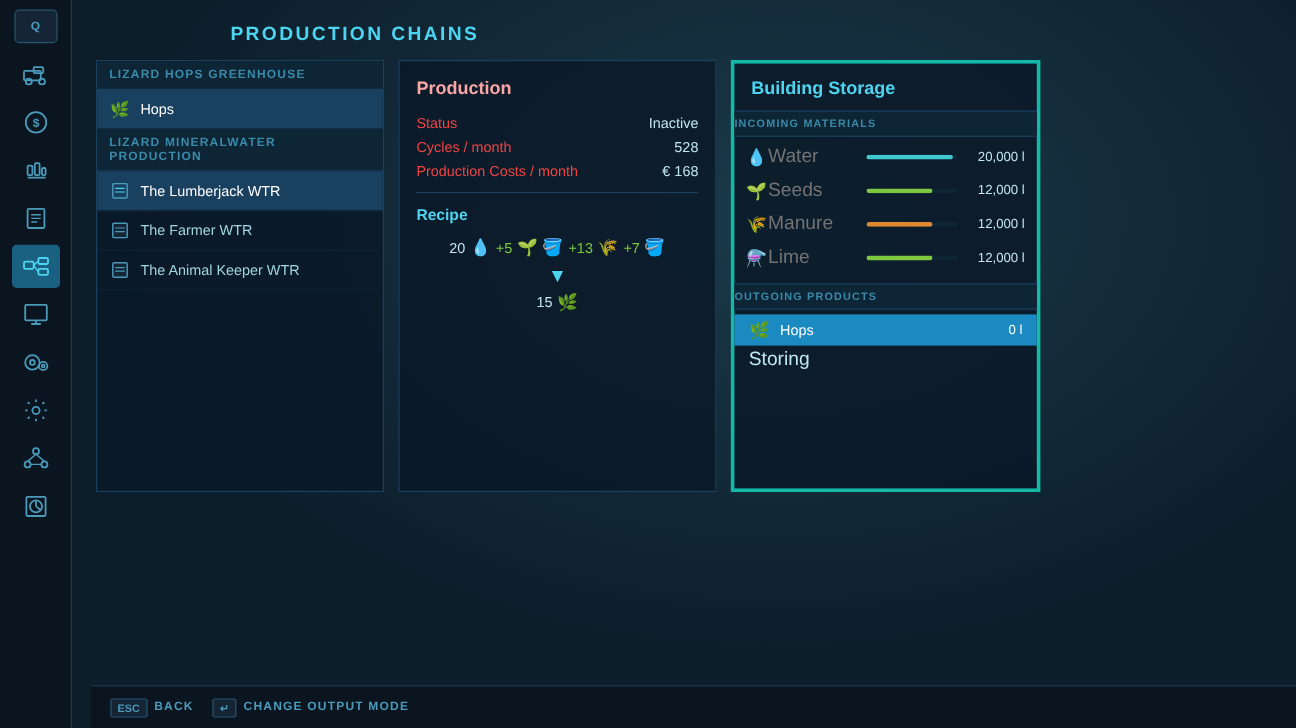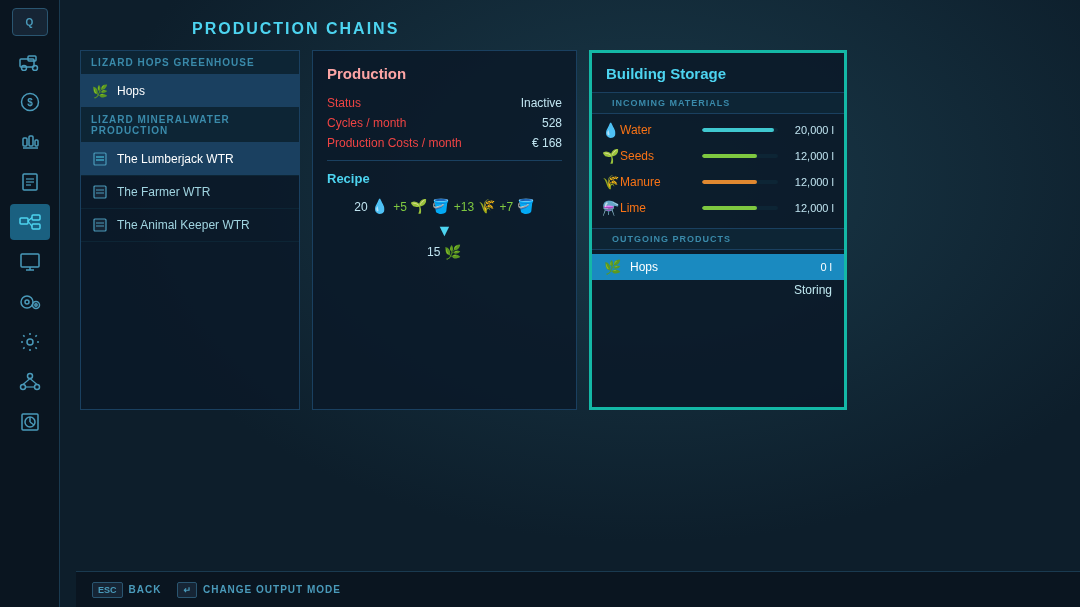--- a/index.html
+++ b/index.html
@@ -88,21 +88,21 @@
     }
 
     .panels-container {
       display: flex;
       gap: 12px;
       align-items: flex-start;
     }
 
     
     .chains-panel {
-      width: 220px;
+      width: 240px;
       background: rgba(10, 25, 40, 0.85);
       border: 1px solid #1a4060;
       min-height: 360px;
     }
 
     .chain-section-header {
       background: #0d2535;
       color: #3a8aaa;
       font-size: 10px;
       font-weight: bold;
@@ -225,35 +225,35 @@
     .storage-section {
       padding: 0 0 6px;
     }
 
     .storage-section-header {
       background: #0d2535;
       color: #3a8aaa;
       font-size: 9px;
       font-weight: bold;
       letter-spacing: 1px;
-      padding: 5px 20px;
+      padding: 5px 0;
       border-top: 1px solid #1a4060;
       border-bottom: 1px solid #1a4060;
       margin-bottom: 4px;
     }
 
     .storage-item-icon {
       font-size: 14px;
       width: 18px;
       text-align: center;
     }
 
     .storage-item-name {
-      color: #f97316;
-      font-size: 12px;
+      color: #737373;
+      font-size: 16px;
       flex: 1;
     }
 
     .storage-amount {
       color: #c0e4f0;
       font-size: 11px;
       min-width: 50px;
       text-align: right;
     }
 
@@ -295,23 +295,23 @@
       font-size: 12px;
       flex: 1;
     }
 
     .outgoing-amount {
       color: #fff;
       font-size: 11px;
     }
 
     .storing-label {
-      text-align: right;
+      text-align: left;
       color: #c0e8f0;
-      font-size: 12px;
+      font-size: 16px;
       padding: 3px 12px;
     }
 
     
     .bottom-bar {
       position: absolute;
       bottom: 0;
       left: 76px;
       right: 0;
       height: 36px;

